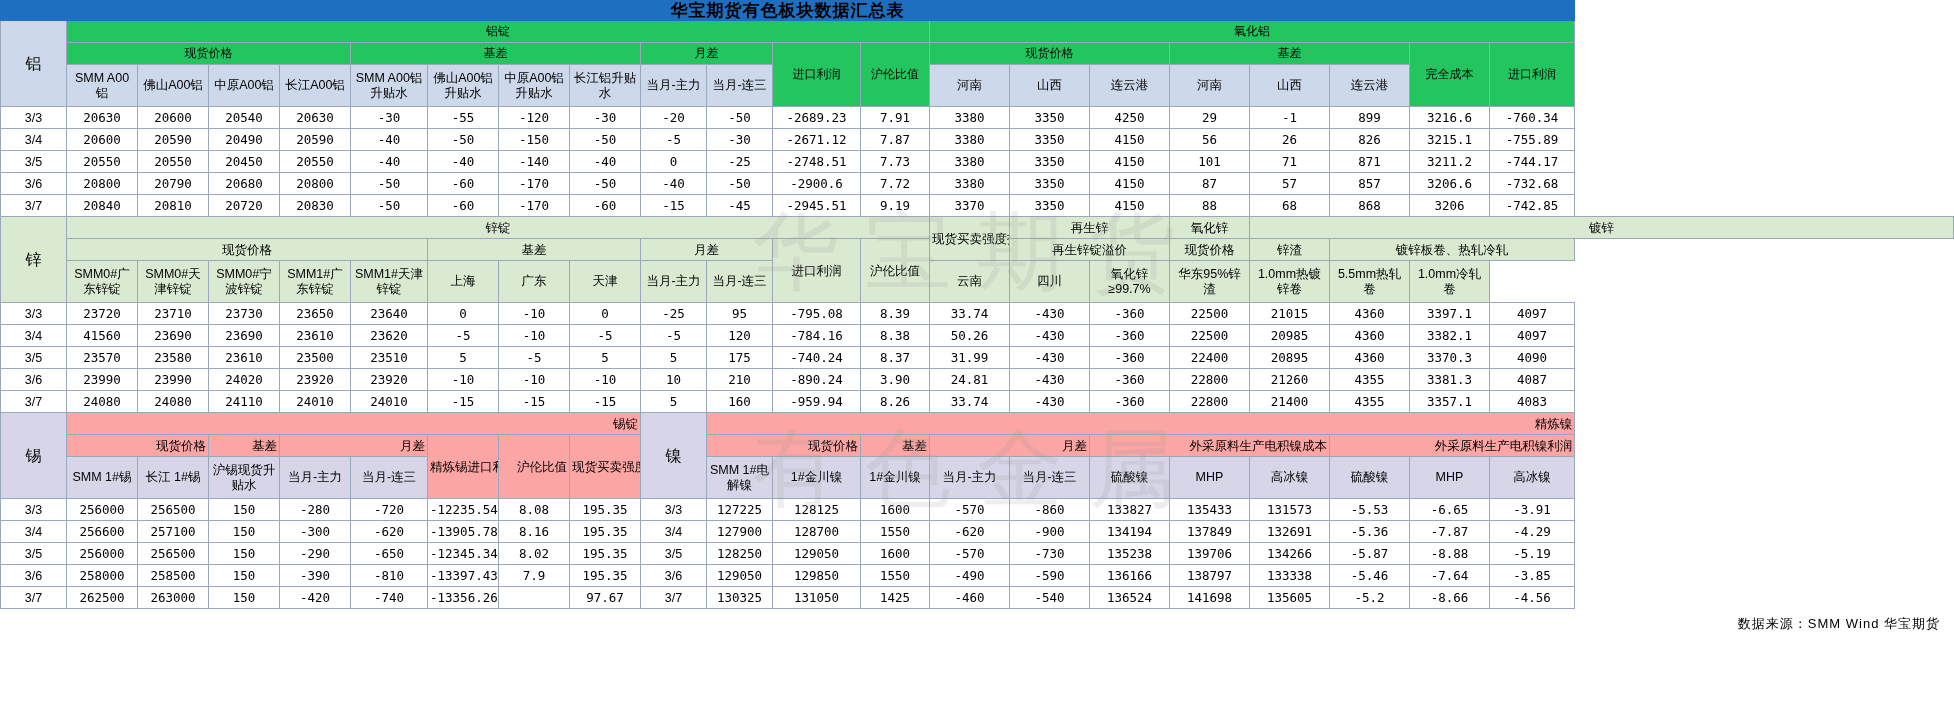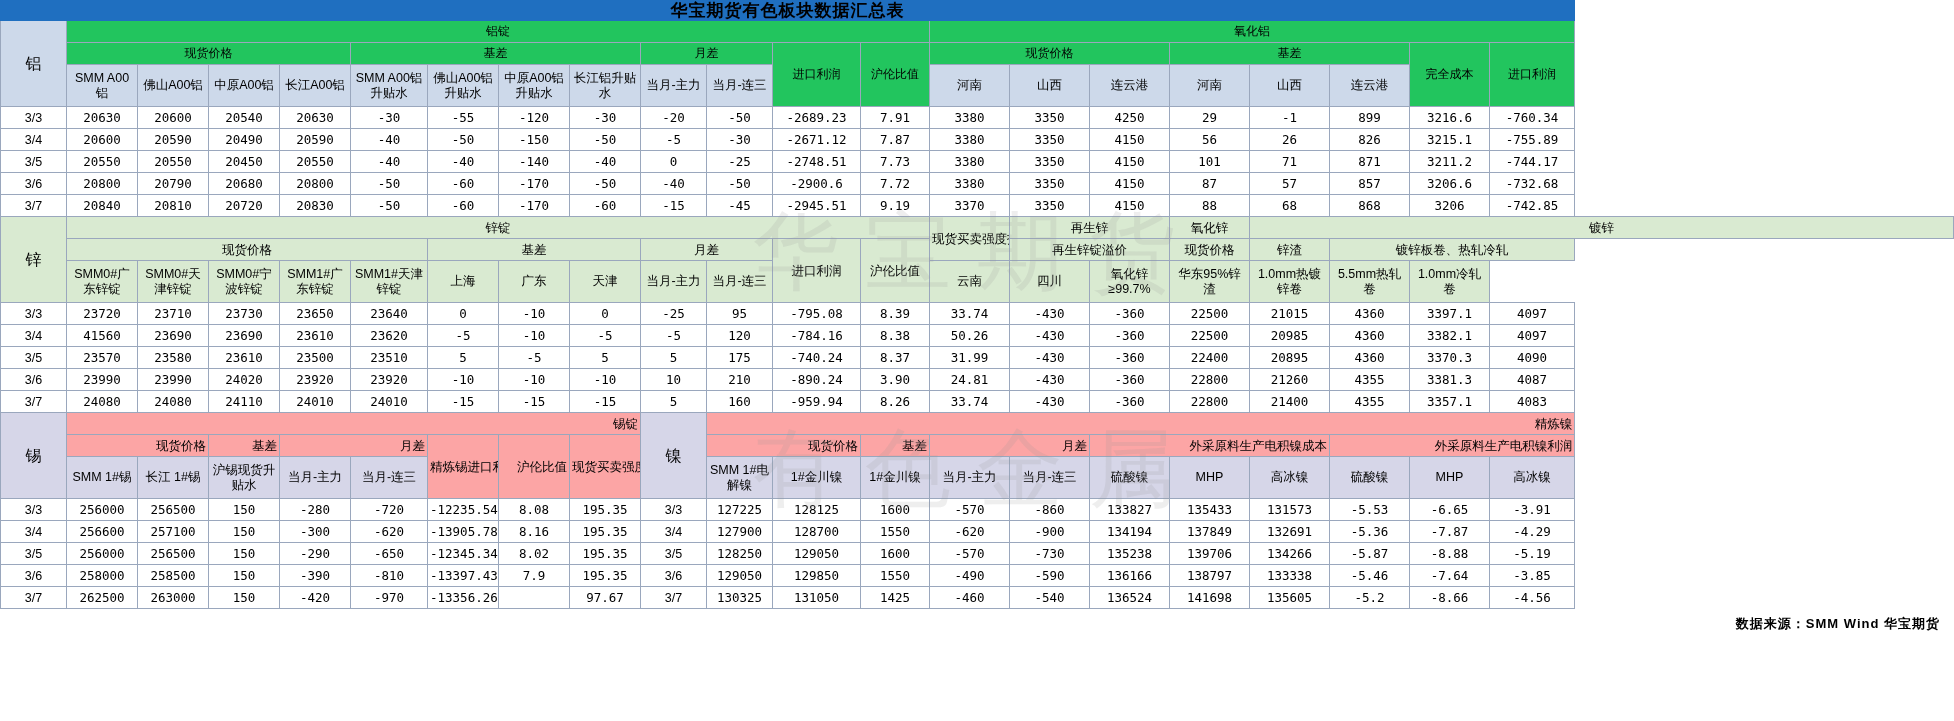--- a/index.html
+++ b/index.html
@@ -94,21 +94,21 @@
     height: 22px;
     font-size: 12.5px;
     background: #ffffff;
   }
   .datecell {
     background: #ffffff;
   }
   .footer {
     text-align: right;
     font-size: 13px;
-    font-weight: bold;
+    font-weight: normal;
     padding: 6px 14px 0 0;
     letter-spacing: 1px;
   }
   .watermark {
     position: absolute;
     left: 0; top: 0;
     width: 1954px; height: 721px;
     pointer-events: none;
     display: flex;
     align-items: center;
@@ -601,21 +601,21 @@
       <td class="num">-5.46</td>
       <td class="num">-7.64</td>
       <td class="num">-3.85</td>
     </tr>
     <tr class="data">
       <td class="datecell">3/7</td>
       <td class="num">262500</td>
       <td class="num">263000</td>
       <td class="num">150</td>
       <td class="num">-420</td>
-      <td class="num">-970</td>
+      <td class="num">-740</td>
       <td class="num">-13356.26</td>
       <td class="num"></td>
       <td class="num">97.67</td>
       <td class="datecell">3/7</td>
       <td class="num">130325</td>
       <td class="num">131050</td>
       <td class="num">1425</td>
       <td class="num">-460</td>
       <td class="num">-540</td>
       <td class="num">136524</td>

